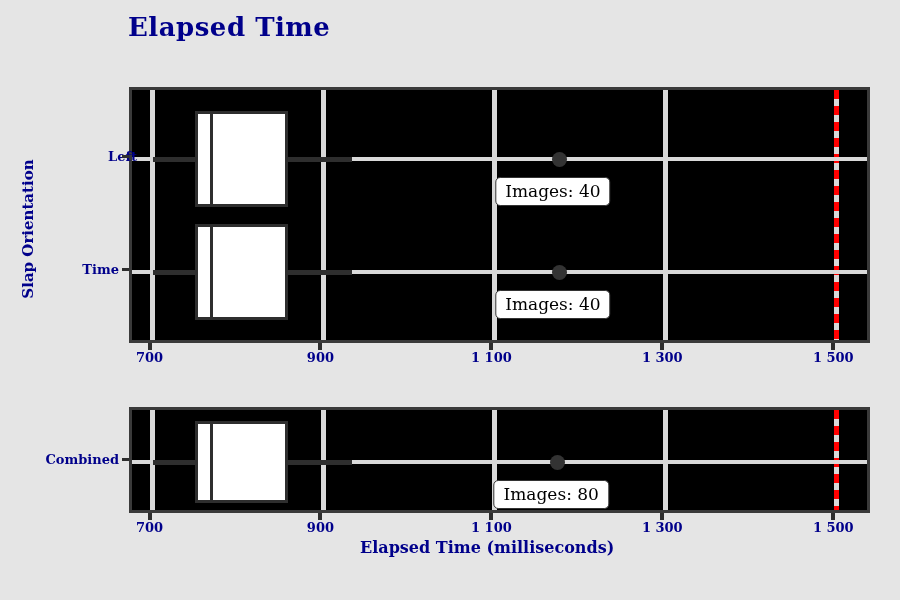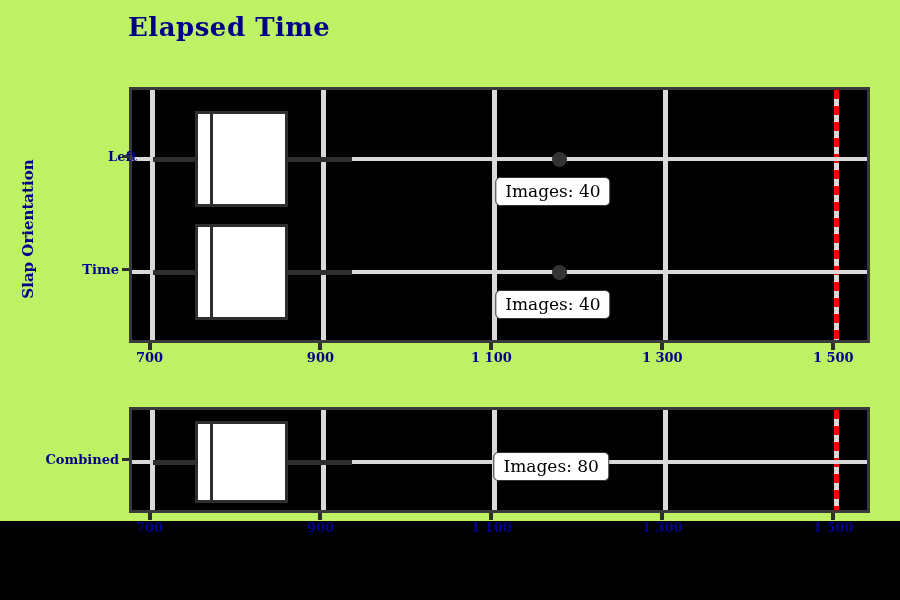--- a/index.html
+++ b/index.html
@@ -1,18 +1,18 @@
 <!DOCTYPE html>
 <html><head>
 <meta charset="utf-8">
 <style>
   html,body{margin:0;padding:0;background:#000;}
   body{width:900px;height:600px;overflow:hidden;
        font-family:"DejaVu Serif","Liberation Serif",serif;}
-  #root{position:relative;width:900px;height:521px;background:#bef264;}
+  #root{position:relative;width:900px;height:600px;background:#e5e5e5;}
 
   .txt{position:absolute;color:#00008b;font-weight:bold;white-space:nowrap;}
 
   #chart-title{left:128px;top:12px;font-size:26px;letter-spacing:.5px;}
   #x-axis-title{left:360px;top:538px;font-size:16px;}
   #y-axis-title{left:-52px;top:220px;width:160px;text-align:center;
                 transform:rotate(-90deg);transform-origin:50% 50%;font-size:15px;}
 
   .panel{position:absolute;border:3px solid #3a3a3a;box-sizing:border-box;
          background:#000;overflow:hidden;}
@@ -51,20 +51,21 @@
 </style>
 </head>
 <body>
 
 <div id="root">
 
   <div class="txt" id="chart-title">Elapsed Time</div>
 
   <div class="txt" id="y-axis-title">Slap Orientation</div>
 
+  <div class="txt" id="x-axis-title">Elapsed Time (milliseconds)</div>
 
   <div class="panel" id="panel-top">
       <div class="vgrid" style="left: 20.5121px;"></div>
       <div class="vgrid" style="left: 191.446px;"></div>
       <div class="vgrid" style="left: 362.381px;"></div>
       <div class="vgrid" style="left: 533.315px;"></div>
       <div class="vgrid" style="left: 704.249px;"></div>
       <div class="refline" style="left: 704.249px;"></div>
       <div class="hgrid" style="top: 69px;"></div>
       <div class="whisker" style="left: 20.5121px; width: 199.993px; top: 69px;"></div>
@@ -102,21 +103,21 @@
     <div class="xtick" style="left: 320.446px; top: 350px;">900</div>
     <div class="tickmark-x" style="left: 320.446px; top: 343px;"></div>
     <div class="xtick" style="left: 491.381px; top: 350px;">1 100</div>
     <div class="tickmark-x" style="left: 491.381px; top: 343px;"></div>
     <div class="xtick" style="left: 662.315px; top: 350px;">1 300</div>
     <div class="tickmark-x" style="left: 662.315px; top: 343px;"></div>
     <div class="xtick" style="left: 833.249px; top: 350px;">1 500</div>
     <div class="tickmark-x" style="left: 833.249px; top: 343px;"></div>
     <div class="ytick" style="top: 459px; right: 781px;">Combined</div>
     <div class="tickmark-y" style="left: 122px; top: 459px;"></div>
-    <div class="annot" style="left: 551.208px; top: 452px;">Images: 80</div>
+    <div class="annot" style="left: 551.208px; top: 480px;">Images: 80</div>
     <div class="xtick" style="left: 149.512px; top: 520px;">700</div>
     <div class="tickmark-x" style="left: 149.512px; top: 513px;"></div>
     <div class="xtick" style="left: 320.446px; top: 520px;">900</div>
     <div class="tickmark-x" style="left: 320.446px; top: 513px;"></div>
     <div class="xtick" style="left: 491.381px; top: 520px;">1 100</div>
     <div class="tickmark-x" style="left: 491.381px; top: 513px;"></div>
     <div class="xtick" style="left: 662.315px; top: 520px;">1 300</div>
     <div class="tickmark-x" style="left: 662.315px; top: 513px;"></div>
     <div class="xtick" style="left: 833.249px; top: 520px;">1 500</div>
     <div class="tickmark-x" style="left: 833.249px; top: 513px;"></div>

